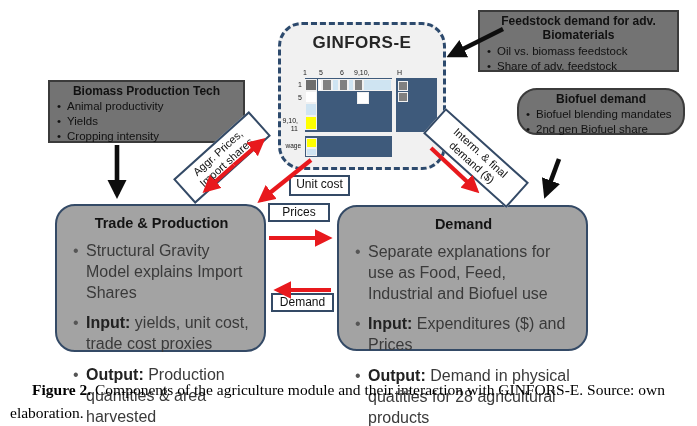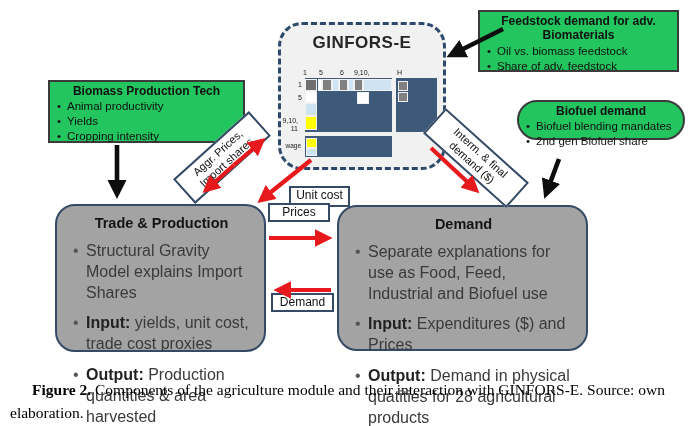--- a/index.html
+++ b/index.html
@@ -15,21 +15,21 @@
 
   
   .blk{position:absolute;background:#3e5a7b;}
   .cell{position:absolute;border:1px solid #f1f1f1;box-sizing:border-box;}
   .c-gray{background:#808080;} .c-dgray{background:#6e6e6e;}
   .c-w{background:#ffffff;} .c-lb{background:#cfe4f2;} .c-y{background:#ffff00;}
   .mlabel{position:absolute;font-size:7px;color:#1a1a1a;line-height:1;}
   .mlabel.r{width:20px;text-align:right;}
 
   
-  .gray-box{background:#22c55e;border:2px solid #3b3b3b;box-sizing:border-box;
+  .gray-box{background:#737373;border:2px solid #3b3b3b;box-sizing:border-box;
             padding:2px 6px 2px 6px;font-size:11.5px;color:#111;}
   .gray-box .gtitle{font-weight:bold;text-align:center;font-size:12px;line-height:1.2;}
   .gray-box ul{margin:1px 0 0 0;padding:0;list-style:none;}
   .gray-box li{position:relative;padding-left:11px;line-height:1.28;}
   .gray-box li::before{content:"\2022";position:absolute;left:1px;top:0;}
 
   
   .round-box{background:#a3a3a3;border:2.5px solid #344a66;border-radius:20px;
              box-sizing:border-box;padding:7px 12px 0 14px;}
   .rtitle{font-weight:bold;font-size:14.5px;text-align:center;color:#141414;margin:2px 0 10px 0;}
@@ -113,21 +113,21 @@
   </div>
 
   <div class="abs gray-box" style="left:478px;top:10px;width:201px;height:62px;">
     <div class="gtitle">Feedstock demand for adv. Biomaterials</div>
     <ul>
       <li>Oil vs. biomass feedstock</li>
       <li>Share of adv. feedstock</li>
     </ul>
   </div>
 
-  <div class="abs gray-box" style="left:517px;top:100px;width:168px;height:40px;border-radius:20px;">
+  <div class="abs gray-box" style="left:517px;top:88px;width:168px;height:47px;border-radius:20px;">
     <div class="gtitle">Biofuel demand</div>
     <ul>
       <li>Biofuel blending mandates</li>
       <li>2nd gen Biofuel share</li>
     </ul>
   </div>
 
   <div class="abs round-box" style="left:55px;top:204px;width:211px;height:148px;">
     <div class="rtitle">Trade &amp; Production</div>
     <ul>
@@ -139,21 +139,21 @@
 
   <div class="abs round-box" style="left:337px;top:205px;width:251px;height:146px;">
     <div class="rtitle">Demand</div>
     <ul>
       <li><span class="lead"></span><span>Separate explanations for use as Food, Feed, Industrial and Biofuel use</span></li>
       <li><span class="lead">Input:</span><span> Expenditures ($) and Prices</span></li>
       <li><span class="lead">Output:</span><span> Demand in physical quatities for 28 agricultural products</span></li>
     </ul>
   </div>
 
-  <div class="abs tag" style="left:289px;top:186px;width:61px;height:21px;">Unit cost</div>
+  <div class="abs tag" style="left:289px;top:175px;width:61px;height:21px;">Unit cost</div>
   <div class="abs tag" style="left:268px;top:203px;width:62px;height:19px;">Prices</div>
   <div class="abs tag" style="left:271px;top:293px;width:63px;height:19px;">Demand</div>
 
   <div class="abs diag diag-aggr">
     <div>Aggr. Prices,</div>
     <div>Import shares</div>
   </div>
   <div class="abs diag diag-interm">
     <div>Interm. &amp; final</div>
     <div>demand ($)</div>

